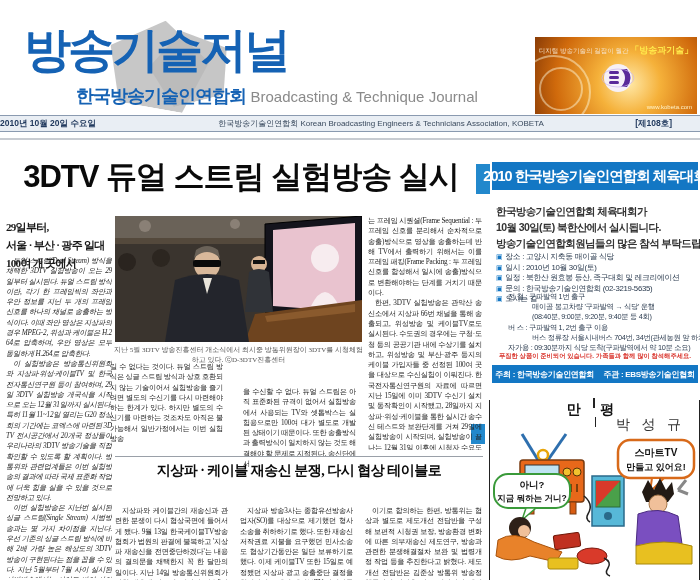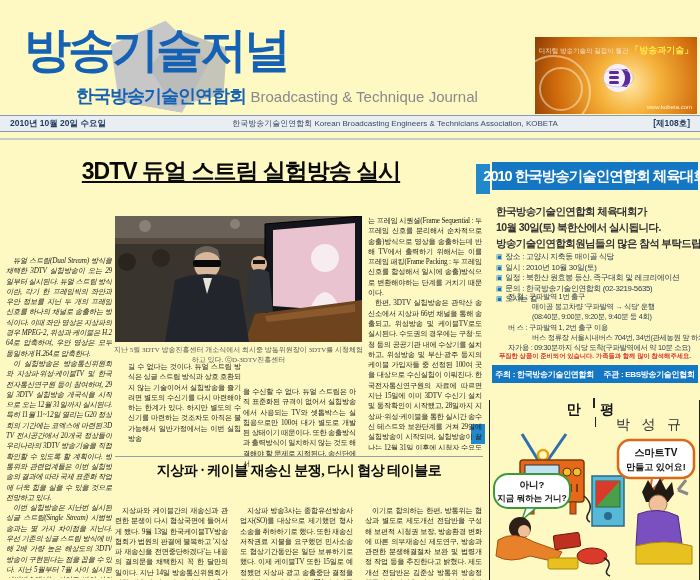--- a/index.html
+++ b/index.html
@@ -1,16 +1,16 @@
 <!DOCTYPE html>
 <html><head>
 <meta charset="utf-8">
 <style>
   html,body{margin:0;padding:0;background:#888;}
-  .page{position:relative;width:700px;height:580px;background:#fef9c3;overflow:hidden;
+  .page{position:relative;width:700px;height:580px;background:#ffffff;overflow:hidden;
         font-family:"Liberation Sans","DejaVu Sans",sans-serif;color:#222;}
   .serif{font-family:"Liberation Serif","DejaVu Serif",serif;}
 
   
   .logo-penta{position:absolute;left:108px;top:20px;width:100px;height:88px;background:#c7c7c7;
       clip-path:polygon(50% 0,100% 38%,82% 100%,18% 100%,0 38%);transform:rotate(10deg);}
   .logo-penta2{position:absolute;left:150px;top:30px;width:80px;height:72px;background:#b8b8b8;
       clip-path:polygon(50% 0,100% 38%,82% 100%,18% 100%,0 38%);transform:rotate(-14deg);opacity:.8;}
   .logo-title{position:absolute;left:24px;top:26px;font-size:47px;font-weight:900;color:#1562b4;
       letter-spacing:-3px;line-height:1;}
@@ -22,42 +22,42 @@
       background:radial-gradient(circle at 58% 60%, #ffe9a8 0%, #f5b13a 30%, #d06a0c 70%, #8a3c06 100%);}
   .ad-ring{position:absolute;border:2px solid rgba(255,255,230,.45);border-radius:50%;}
   .ad-tagline{position:absolute;left:0;top:7px;width:100%;text-align:center;font-size:6.5px;color:#f5e2c8;white-space:nowrap;}
   .ad-title{color:#ffe84a;font-weight:bold;font-size:9px;}
   .ad-logo{position:absolute;left:66px;top:24px;}
   .ad-url{position:absolute;right:5px;bottom:4px;font-size:6px;color:#fff3c8;}
 
   
   .dateline{position:absolute;left:0;top:115px;width:700px;height:15px;background:#e9eef4;
       border-top:1px solid #8a9ab0;border-bottom:1px solid #8a9ab0;display:flex;align-items:center;}
-  .dl-date{width:180px;padding-left:10px;font-size:8.5px;font-weight:bold;color:#223a5e;}
+  .dl-date{width:180px;font-size:8.5px;font-weight:bold;color:#223a5e;}
   .dl-org{flex:1;text-align:center;font-size:8px;color:#3a4a5e;}
-  .dl-issue{width:90px;text-align:right;padding-right:10px;font-size:8.5px;font-weight:bold;color:#223a5e;}
+  .dl-issue{width:90px;text-align:right;padding-right:28px;font-size:8.5px;font-weight:bold;color:#223a5e;}
   .dateline-rule{position:absolute;left:0;top:138px;width:700px;border-top:2px solid #c8ccd2;}
 
   
   .headline1{position:absolute;left:16px;top:156px;width:450px;text-align:center;
-      font-size:23px;font-weight:900;color:#0a0a0a;letter-spacing:-1px;white-space:nowrap;text-decoration:underline;}
+      font-size:31px;font-weight:900;color:#0a0a0a;letter-spacing:-1px;white-space:nowrap;}
   .accent-top{position:absolute;left:476px;top:164px;width:14px;height:30px;background:#2288cc;}
   .accent-mid{position:absolute;left:471px;top:424px;width:14px;height:20px;background:#2288cc;}
 
   .deck{position:absolute;left:6px;top:218px;width:108px;font-weight:bold;font-size:11px;
       letter-spacing:-0.7px;line-height:18px;color:#1a1a1a;}
 
   .photo{position:absolute;left:115px;top:216px;width:247px;height:126px;background:#2a2624;}
   .caption{position:absolute;left:113px;top:345px;width:251px;text-align:center;font-size:7px;color:#555;}
 
   .bodycol{position:absolute;overflow:hidden;font-family:"Liberation Serif","DejaVu Serif",serif;
       font-size:7.2px;line-height:10.3px;letter-spacing:-0.2px;text-align:justify;word-break:break-all;color:#222;}
   .bodycol p{margin:0;text-indent:7px;}
   .col1{left:6px;top:256px;width:106px;height:322px;font-style:italic;}
-  .col2{left:128px;top:362px;width:113px;height:88px;}
+  .col2{left:110px;top:362px;width:113px;height:88px;}
   .col3{left:243px;top:362px;width:113px;height:88px;margin-top:25px;}
   .col4{left:368px;top:216px;width:114px;height:234px;}
 
   .divider{position:absolute;left:115px;top:456px;width:368px;border-top:1px solid #9aa0a8;}
 
   
   .headline2{position:absolute;left:112px;top:462px;width:374px;text-align:center;white-space:nowrap;
       font-family:"Liberation Serif","DejaVu Serif",serif;font-size:14px;font-weight:bold;
       letter-spacing:-0.5px;color:#0a0a0a;}
   .a2col1{left:115px;top:506px;width:113px;height:74px;}
@@ -135,20 +135,25 @@
     <div class="dl-date">2010년 10월 20일 수요일</div>
     <div class="dl-org">한국방송기술인연합회 Korean Broadcasting Engineers &amp; Technicians Association, KOBETA</div>
     <div class="dl-issue">[제108호]</div>
   </div>
   <div class="dateline-rule"></div>
 
   <div class="headline1">3DTV 듀얼 스트림 실험방송 실시</div>
   <div class="accent-top"></div>
   <div class="accent-mid"></div>
 
+  <div class="deck serif">
+    <div>29일부터,</div>
+    <div>서울 · 부산 · 광주 일대</div>
+    <div>100여 개 곳에서</div>
+  </div>
 
   <div class="photo">
     <svg width="247" height="126" viewBox="0 0 247 126">
       <rect width="247" height="126" fill="#3a342e"></rect>
       <rect width="247" height="26" fill="#6a6258"></rect>
       <rect y="22" width="247" height="6" fill="#54493c"></rect>
       <circle cx="30" cy="10" r="6" fill="#8a8076"></circle>
       <circle cx="120" cy="8" r="5" fill="#8a8076"></circle>
       <polygon points="150,8 247,0 247,104 150,96" fill="#14141c" stroke="#000"></polygon>
       <polygon points="158,14 240,7 240,96 158,90" fill="#e9c3cf"></polygon>

